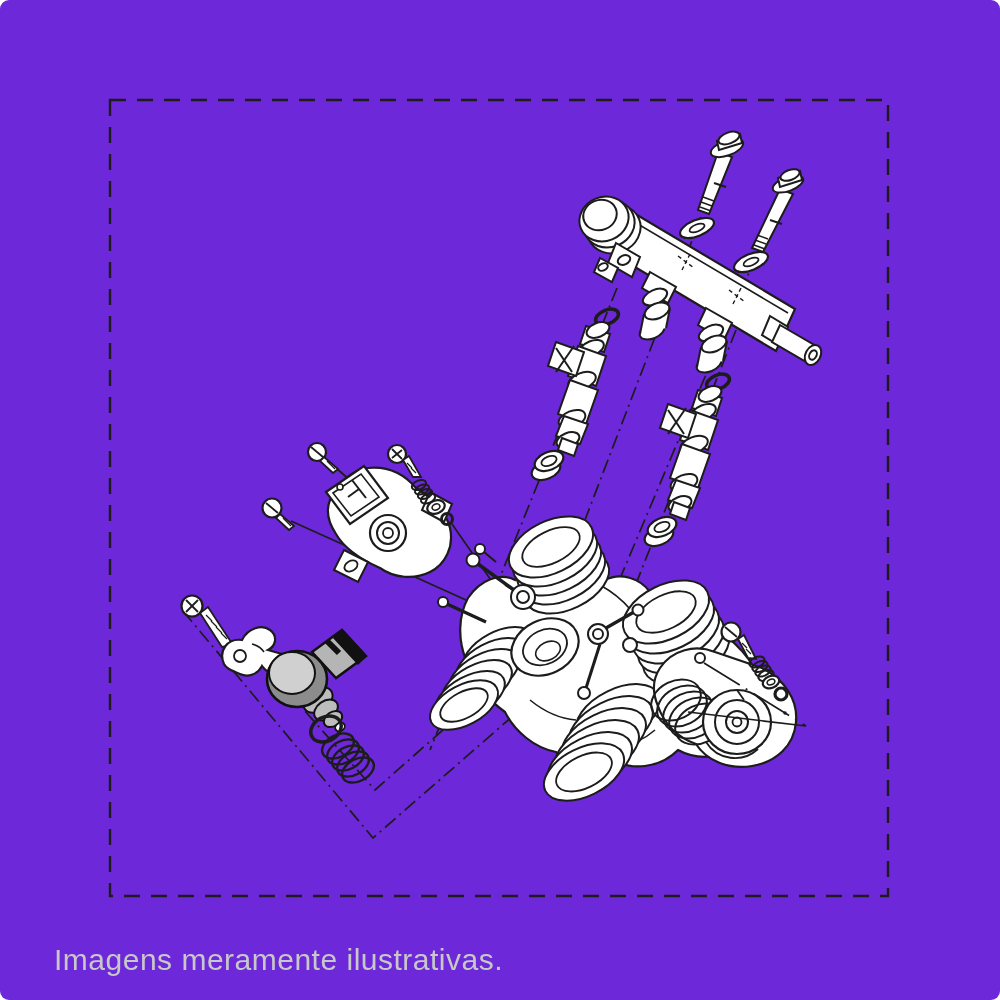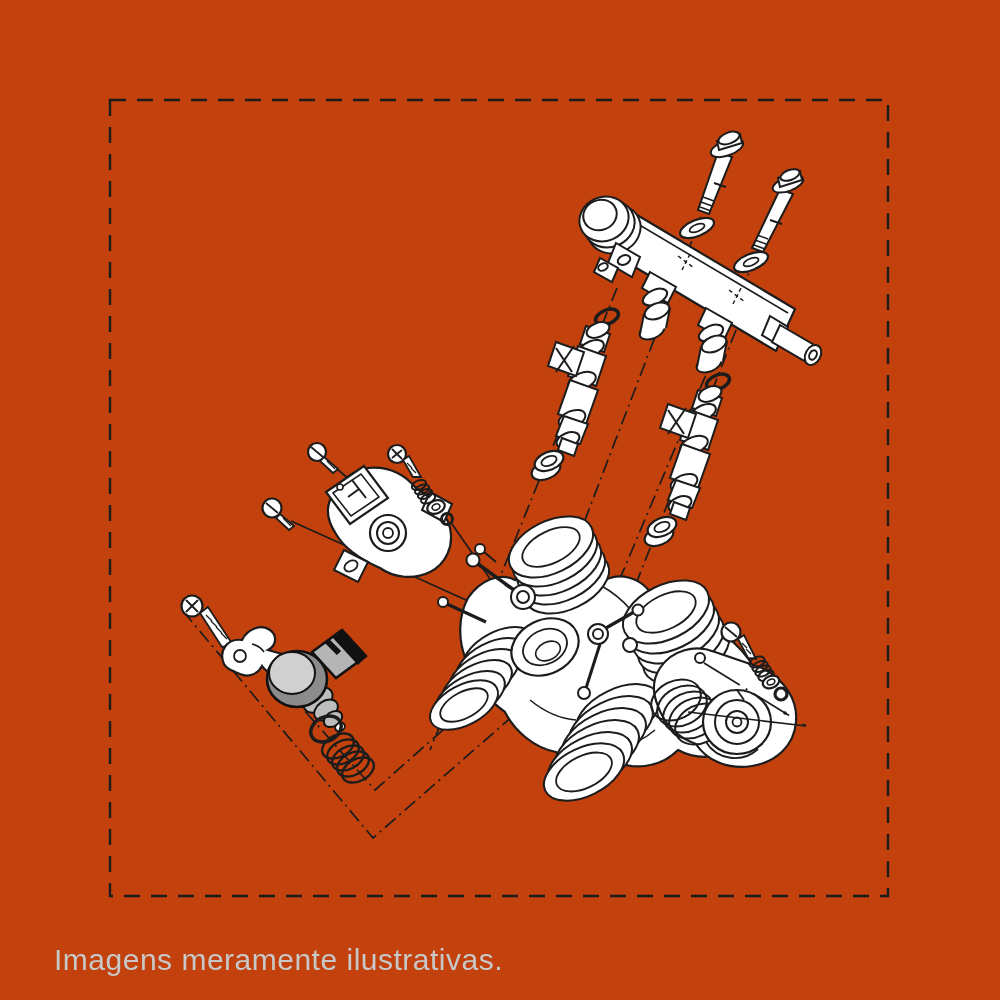--- a/index.html
+++ b/index.html
@@ -1,17 +1,17 @@
 <!DOCTYPE html>
 <html><head>
 <meta charset="utf-8">
 <style>
   html,body{margin:0;padding:0;background:#ffffff;}
-  .stage{position:relative;width:1000px;height:1000px;background:#c2410c;overflow:hidden;
-         font-family:"Liberation Sans", sans-serif;}
+  .stage{position:relative;width:1000px;height:1000px;background:#6d28d9;overflow:hidden;
+         font-family:"Liberation Sans", sans-serif;border-radius:9px;}
   .caption{position:absolute;left:54px;top:943px;font-size:30px;letter-spacing:0.5px;
            color:#c8c8c8;font-weight:400;}
   svg{position:absolute;left:0;top:0;}
 </style>
 </head>
 <body>
 
 <div class="stage">
 
 <svg width="1000" height="1000" viewBox="0 0 1000 1000">

